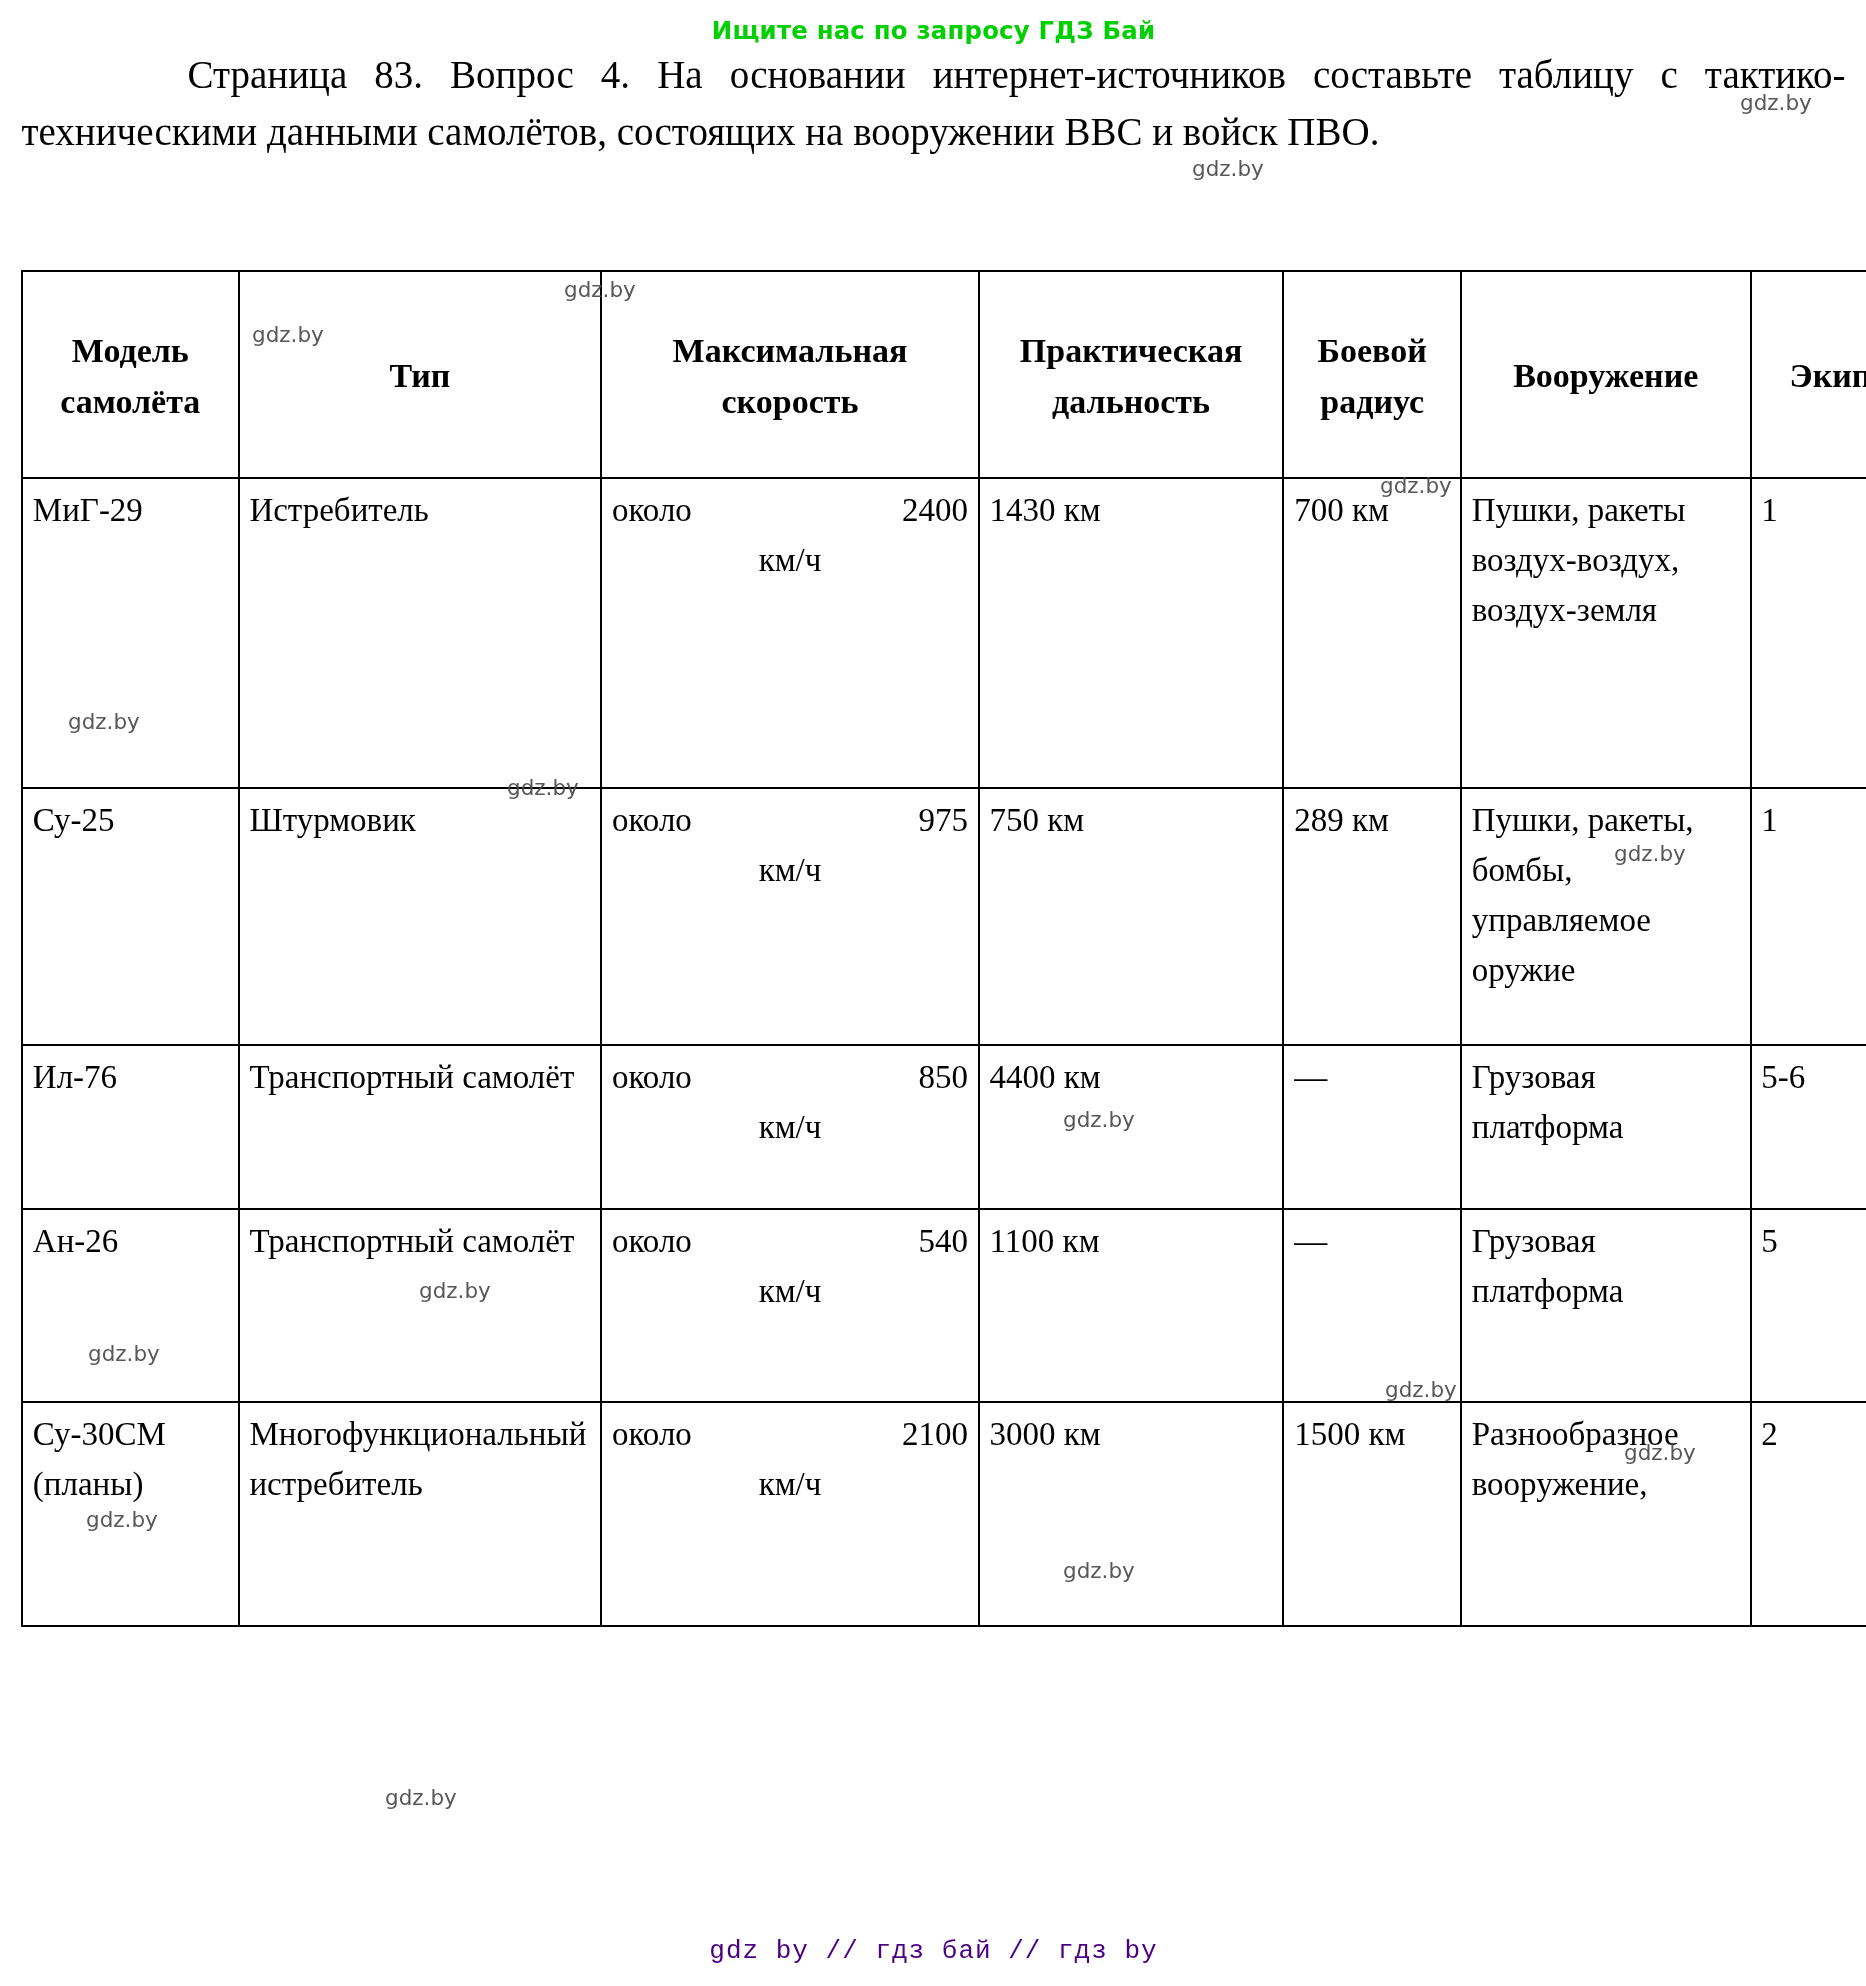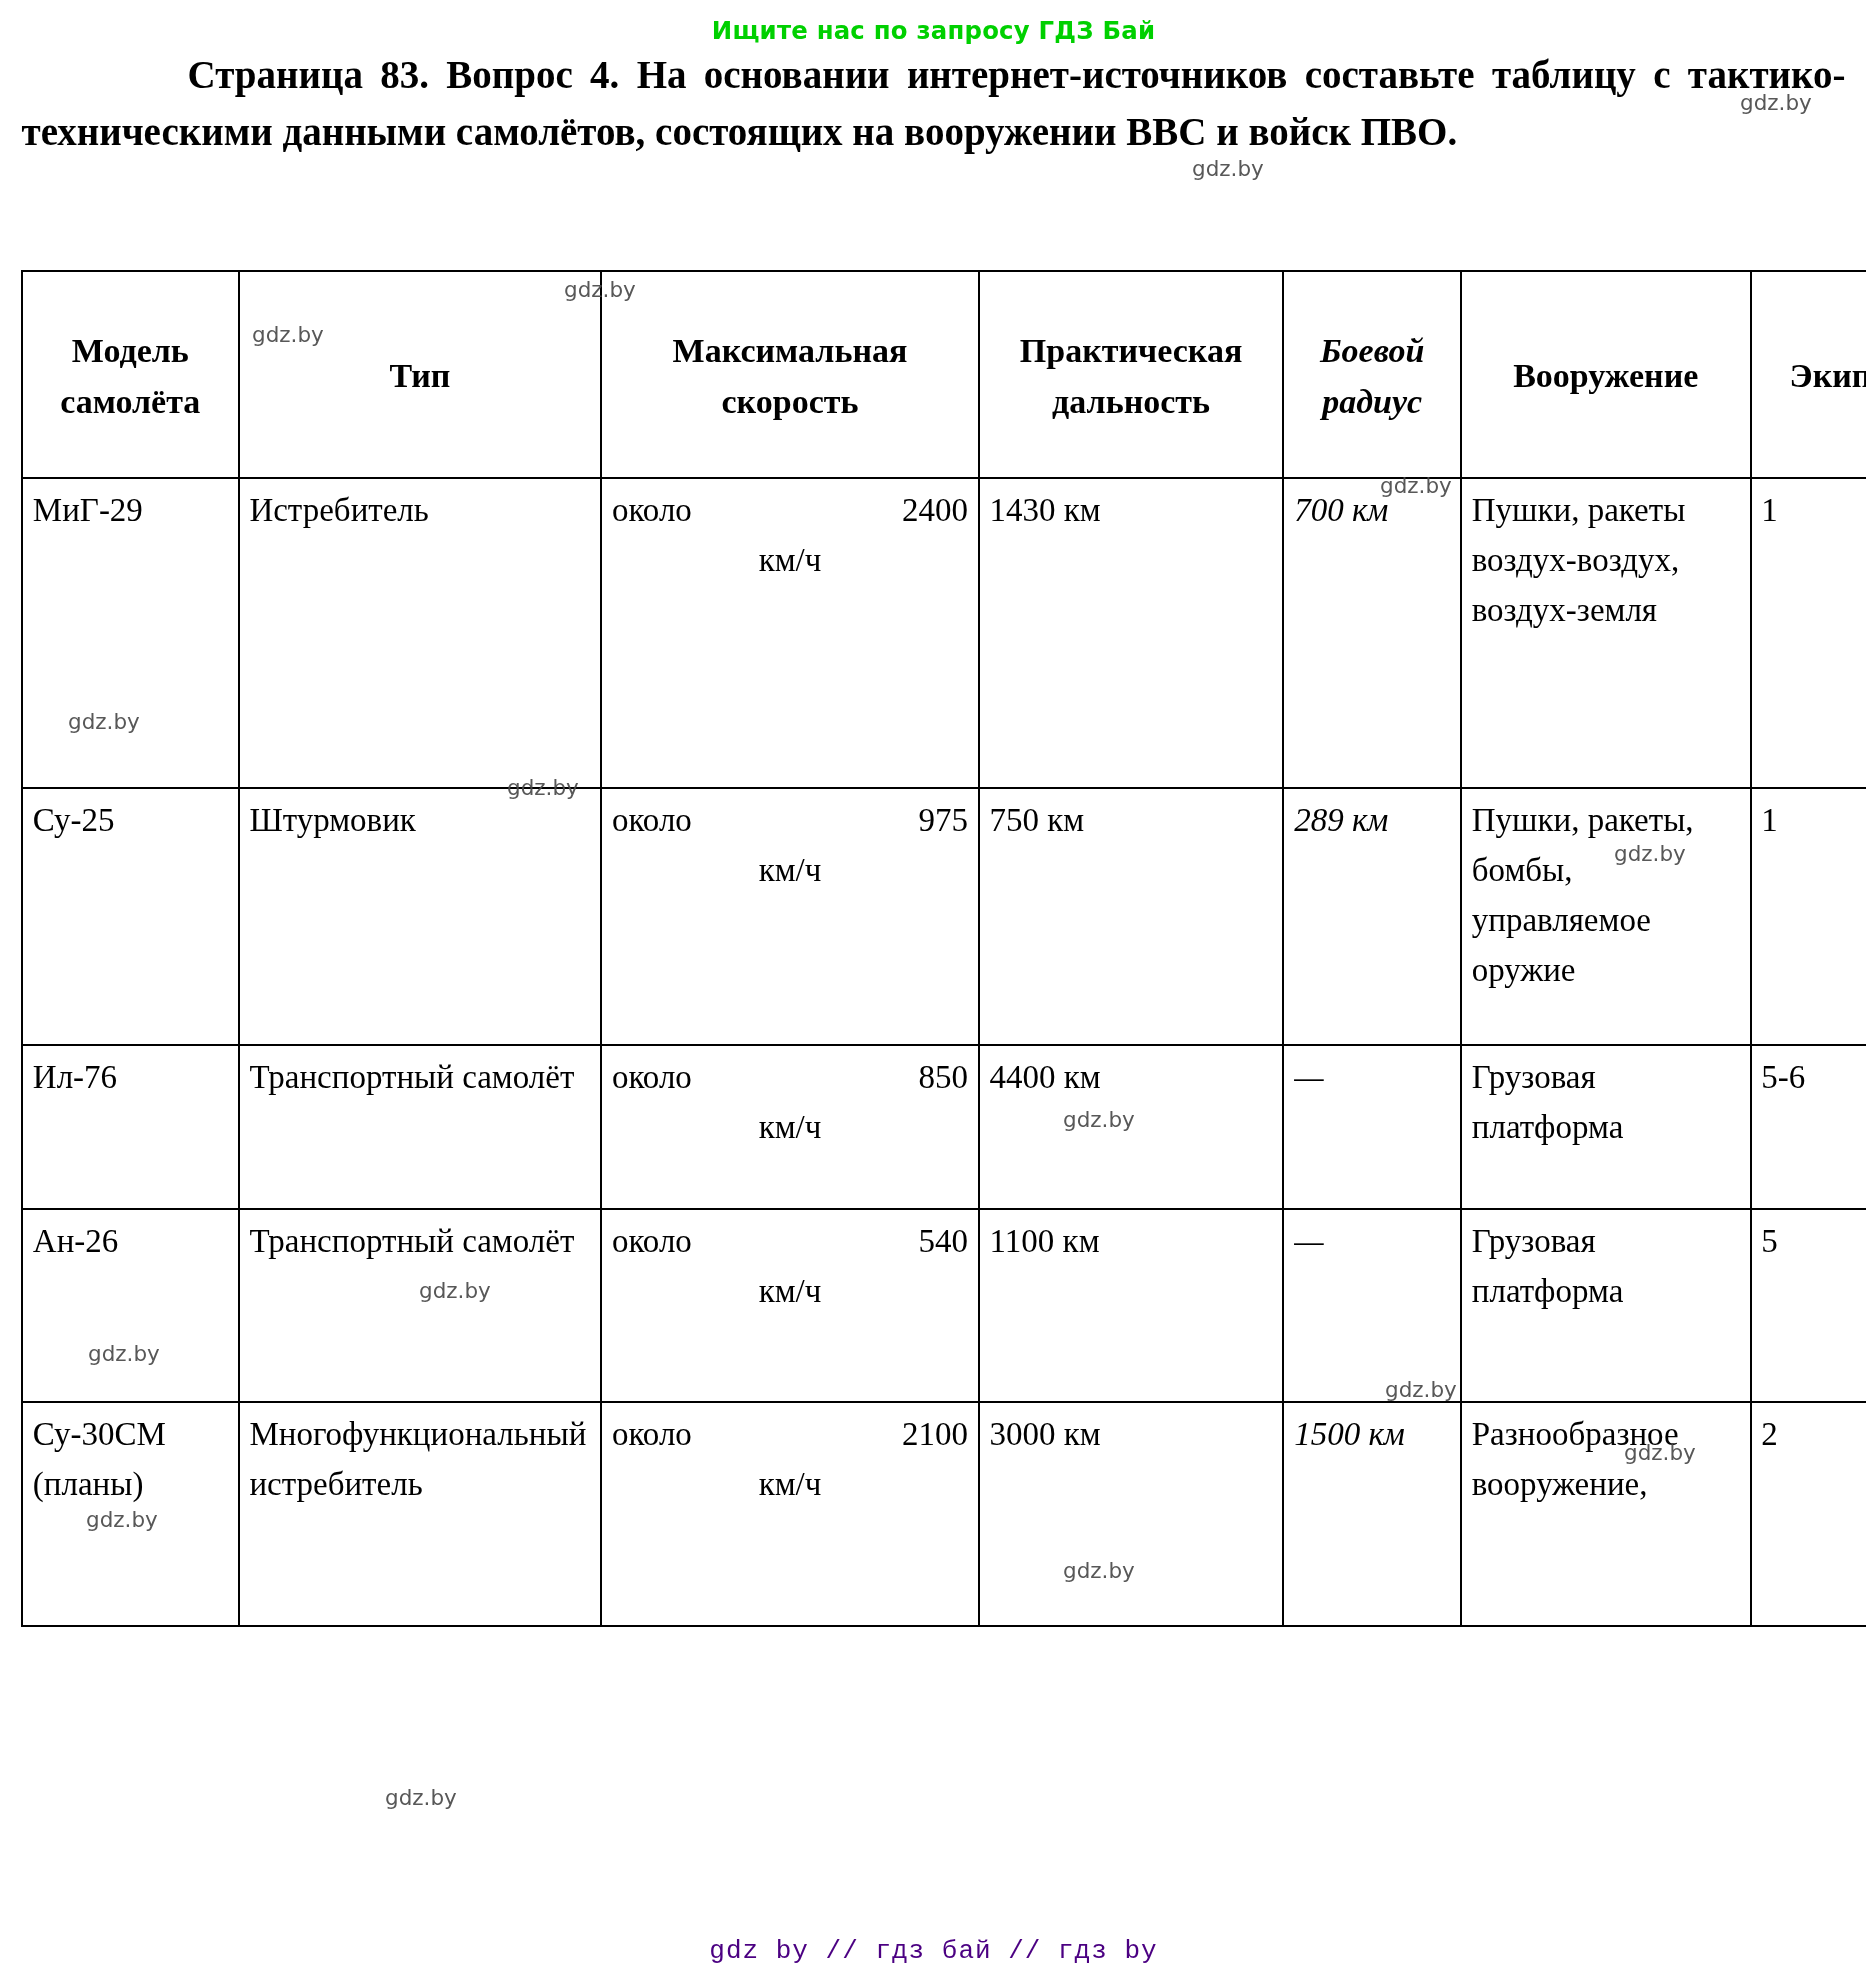--- a/index.html
+++ b/index.html
@@ -37,21 +37,21 @@
     margin-top: 16px;
   }
 
   
   .question {
     position: absolute;
     top: 47px;
     left: 21.5px;
     width: 1824px;
     font-family: "Liberation Serif", serif;
-    font-weight: bold;
+    font-weight: normal;
     font-size: 39px;
     line-height: 1.45;
     text-align: justify;
     text-indent: 166px;
     color: #000;
   }
 
   
   .wm {
     position: absolute;
@@ -88,21 +88,21 @@
     font-weight: bold;
     text-align: center;
     vertical-align: middle;
     font-size: 34px;
     line-height: 1.5;
   }
   th.c0, td.c0 { width: 195px; }
   th.c1, td.c1 { width: 341px; }
   th.c2, td.c2 { width: 356px; }
   th.c3, td.c3 { width: 283px; }
-  th.c4, td.c4 { width: 156px; font-style: italic; }
+  th.c4, td.c4 { width: 156px; }
   th.c5, td.c5 { width: 268px; }
   th.c6, td.c6 { width: 180px; }
 
   
   .speed {
     display: block;
     position: relative;
     text-align: center;
   }
   .speed .sp-row {

